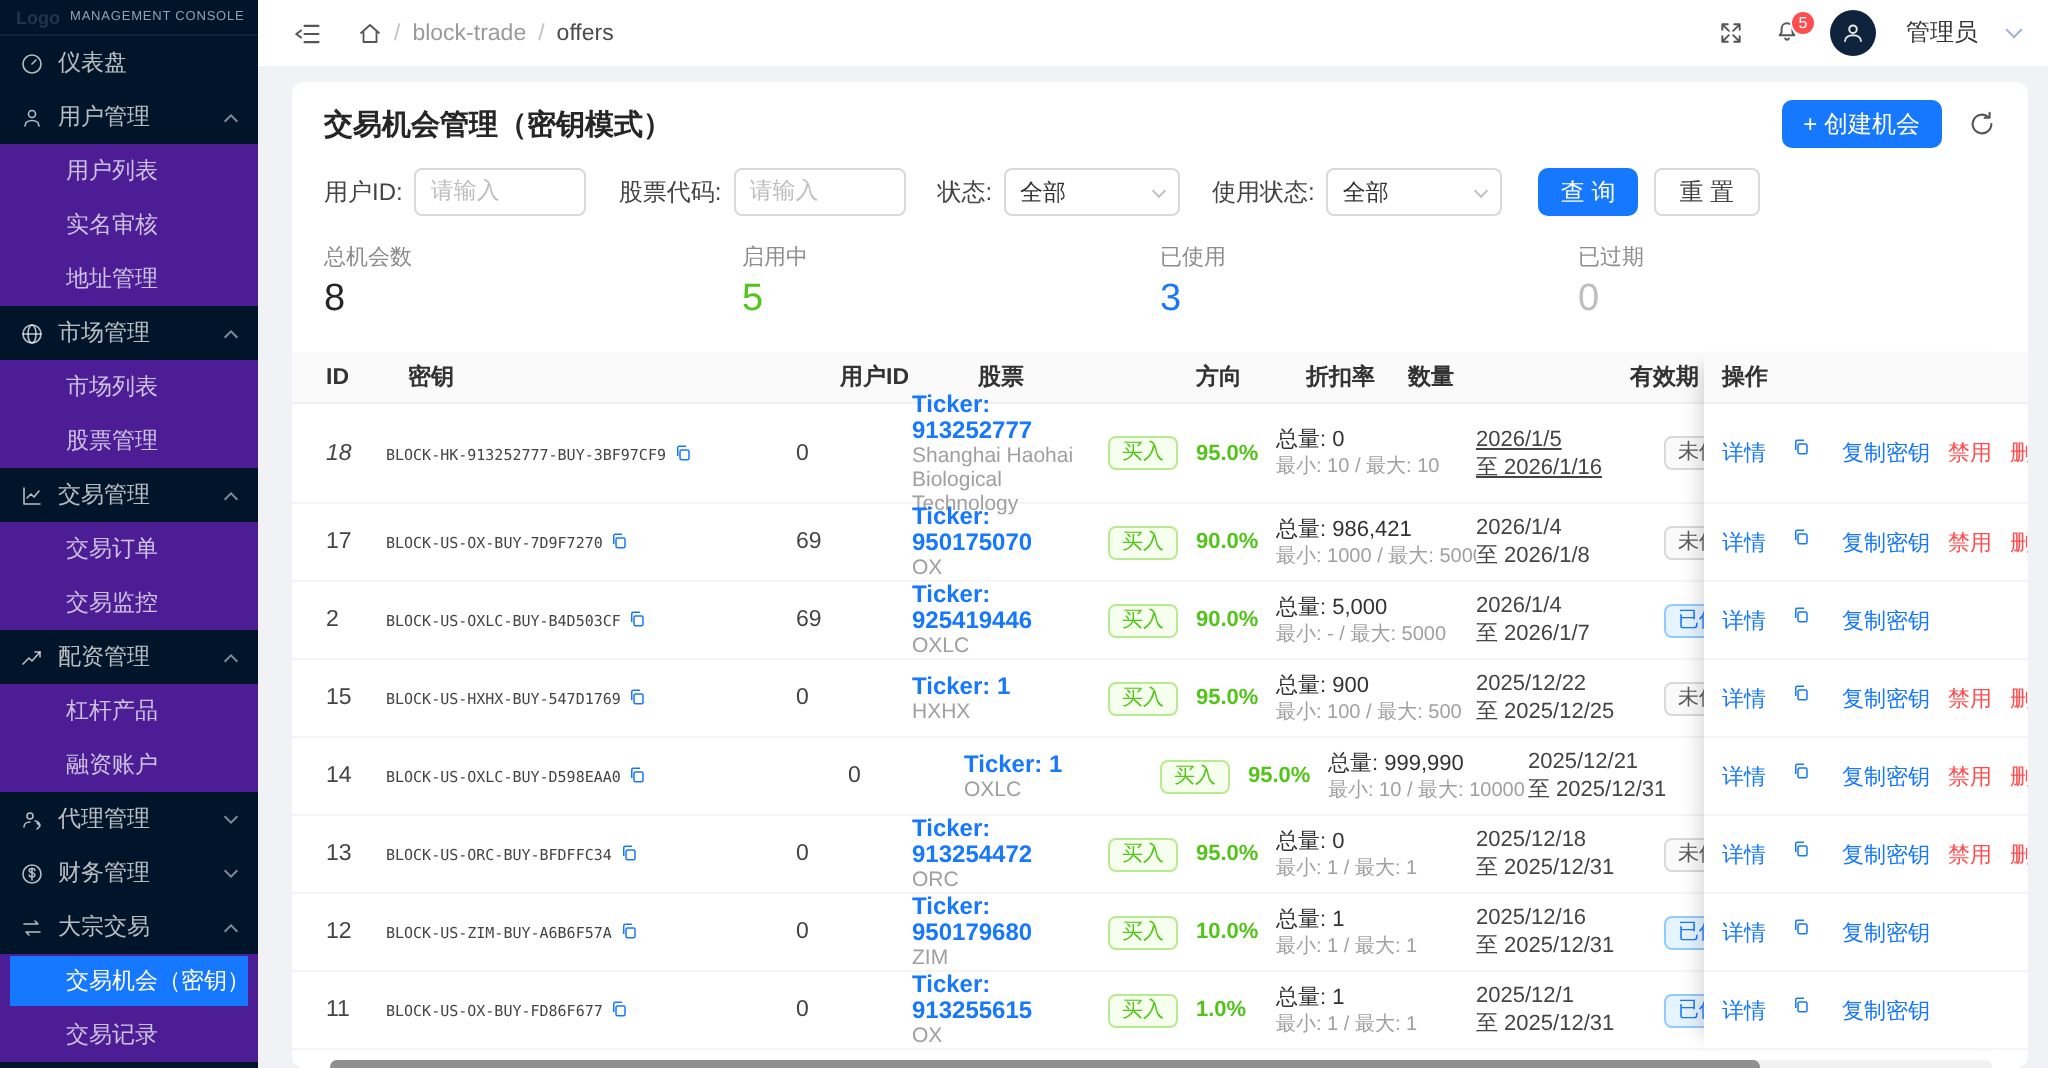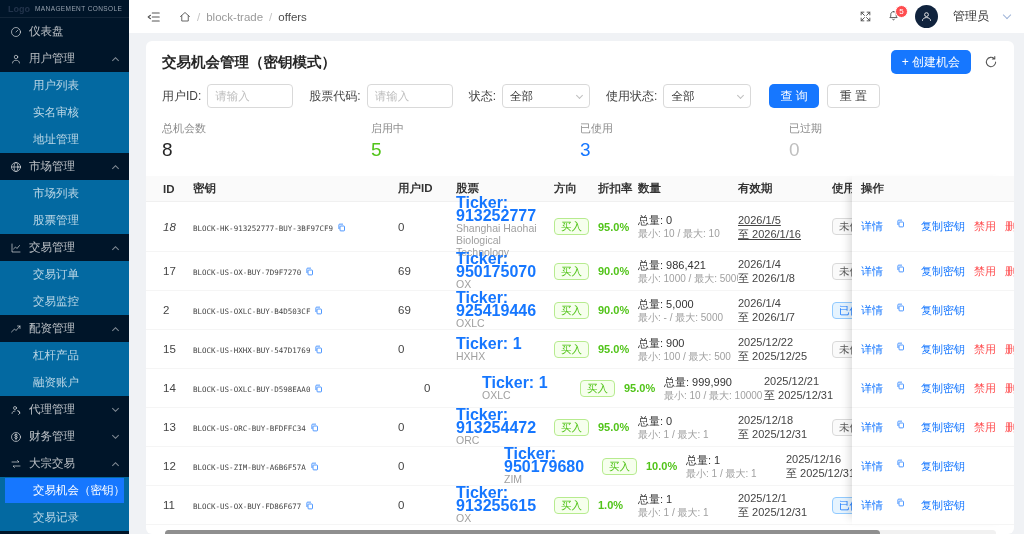--- a/index.html
+++ b/index.html
@@ -6,21 +6,21 @@
   html,body { width:1024px; height:534px; overflow:hidden; }
   body { font-family:"Liberation Sans","DejaVu Sans",sans-serif; background:#f0f2f5; position:relative; color:#333; }
   .app { display:flex; width:1024px; height:534px; }
 
   
   .sidebar { width:129px; min-width:129px; height:534px; background:#001529; overflow:hidden; }
   .logo-bar { height:18px; display:flex; align-items:center; gap:5px; padding:0 8px; border-bottom:1px solid rgba(255,255,255,.07); }
   .logo-text { font-size:9px; font-weight:bold; color:#22344c; }
   .console-title { font-size:6.5px; letter-spacing:.4px; color:#94a0ad; white-space:nowrap; }
   .m-row { height:27px; }
-  .m-row.child { background:#0369a1; padding:0 5px; }
+  .m-row.child { background:#4c1d95; padding:0 5px; }
   .m-row.child.active { padding:1px 5px; }
   .m-inner { display:flex; align-items:center; height:100%; color:rgba(255,255,255,.72); font-size:11.5px; white-space:nowrap; cursor:pointer; }
   .m-row.group .m-inner { padding:0 11px 0 10px; }
   .m-row.child .m-inner { padding-left:28px; }
   .m-row.child.active .m-inner { background:#1677ff; border-radius:0; color:#fff; }
   .m-icon { width:12px; height:12px; margin-right:7px; display:inline-flex; flex:none; }
   .m-icon svg { width:12px; height:12px; stroke:currentColor; fill:none; stroke-width:1.6; stroke-linecap:round; stroke-linejoin:round; }
   .chev { width:5px; height:5px; border-right:1.2px solid rgba(255,255,255,.5); border-bottom:1.2px solid rgba(255,255,255,.5); margin-left:auto; flex:none; }
   .chev.up { transform:rotate(-135deg); margin-top:3px; }
   .chev.down { transform:rotate(45deg); margin-top:-2px; }
@@ -60,30 +60,30 @@
   .sel .chev-g { width:5px; height:5px; border-right:1.2px solid #bfbfbf; border-bottom:1.2px solid #bfbfbf; transform:rotate(45deg); margin-top:-2px; }
   .btn-reset { background:#fff; border:1px solid #d9d9d9; color:#444; height:24px; padding:0 12px; border-radius:4px; font-size:12px; margin-left:8px; cursor:pointer; font-family:inherit; }
   .filter-row .btn-primary { margin-left:2px; height:24px; }
 
   .stats-row { display:grid; grid-template-columns:repeat(4,1fr); margin-top:13px; }
   .stat-label { font-size:11px; color:#8c8c8c; }
   .stat-value { font-size:19px; margin-top:3px; }
 
   
   .table-wrap { margin:15px -16px 0; position:relative; }
-  .t-head { display:flex; align-items:center; height:26px; background:#fafafa; border-bottom:1px solid #f0f0f0; padding-left:17px; }
+  .t-head { display:flex; align-items:center; height:26px; background:#fafafa; border-bottom:1px solid #f0f0f0; padding-left:17px;gap:11px; }
   .th { font-size:11.5px; font-weight:bold; color:#333; flex:none; white-space:nowrap; overflow:hidden; }
   .t-row { display:flex; align-items:center; height:39px; border-bottom:1px solid #f5f5f5; padding-left:17px; }
   .t-row.first { height:50px; }
   .td { flex:none; font-size:11.5px; color:#444; overflow:hidden; white-space:nowrap; }
   .td.wrap { white-space:normal; }
   .key { font-family:"DejaVu Sans Mono","Liberation Mono",monospace; font-size:7.5px; color:#444; }
   .copy-ic { display:inline-flex; margin-left:4px; vertical-align:middle; cursor:pointer; }
   .copy-ic svg { width:9px; height:9px; stroke:#1677ff; fill:none; stroke-width:2; stroke-linejoin:round; display:block; }
-  .ticker { color:#1677ff; font-size:16px; font-weight:bold; line-height:13px; cursor:pointer; }
+  .ticker { color:#1677ff; font-size:12px; font-weight:bold; line-height:13px; cursor:pointer; }
   .sname { color:#a0a0a0; font-size:10.5px; line-height:12px; white-space:normal; }
   .badge { display:inline-block; font-size:10.5px; line-height:15px; padding:0 6px; border-radius:4px; border:1px solid; white-space:nowrap; }
   .badge.buy { color:#52c41a; background:#f6ffed; border-color:#b7eb8f; }
   .badge.unused { color:#595959; background:#fafafa; border-color:#d9d9d9; }
   .badge.used { color:#1677ff; background:#e6f4ff; border-color:#91caff; }
   .disc { color:#52c41a; font-weight:bold; font-size:11px; }
   .qty1 { font-size:11px; color:#333; line-height:14px; }
   .qty2 { font-size:10px; color:#a0a0a0; line-height:13px; }
   .vdate { font-size:11px; color:#444; line-height:14px; }
 
@@ -533,21 +533,21 @@
               </div>
               <div class="t-row">
                 <div class="td" style="width: 30px;">12</div>
                 <div class="td" style="width: 205px;"><span class="key">BLOCK-US-ZIM-BUY-A6B6F57A</span><span class="copy-ic">
                     <svg viewBox="0 0 24 24">
                       <rect x="8" y="8" width="12" height="13" rx="2"></rect>
                       <path d="M5 16V5a2 2 0 0 1 2-2h9"></path>
                     </svg>
                   </span></div>
                 <div class="td" style="width: 58px;">0</div>
-                <div class="td wrap" style="width: 98px; margin-left: 48px;">
+                <div class="td wrap" style="width: 98px;">
                   <div class="ticker">Ticker: 950179680</div>
                   <div class="sname">ZIM</div>
                 </div>
                 <div class="td" style="width: 44px;"><span class="badge buy">买入</span></div>
                 <div class="td" style="width: 40px;"><span class="disc">10.0%</span></div>
                 <div class="td" style="width: 100px;">
                   <div class="qty1">总量: 1</div>
                   <div class="qty2">最小: 1 / 最大: 1</div>
                 </div>
                 <div class="td" style="width: 94px;">

